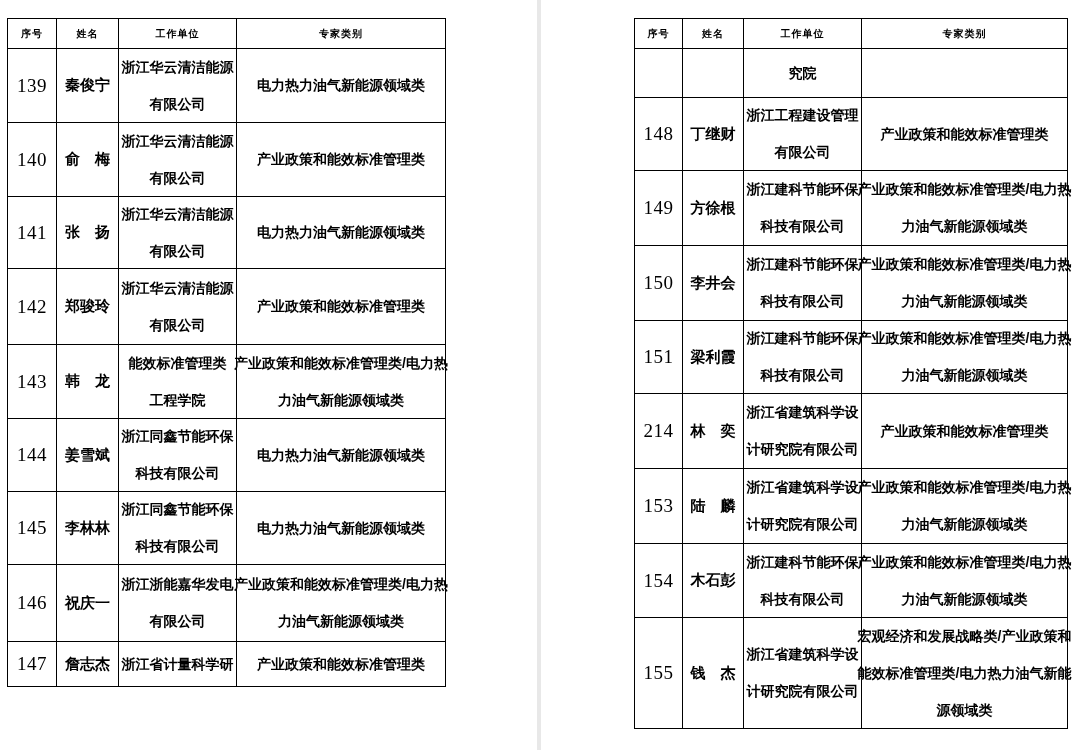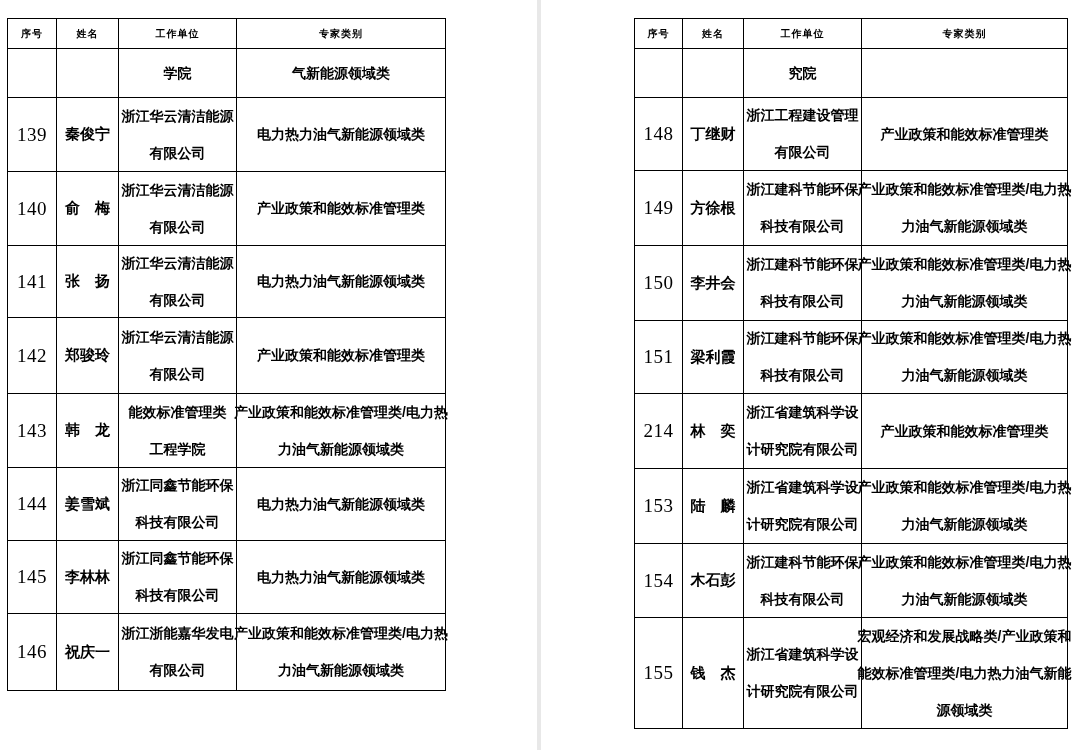--- a/index.html
+++ b/index.html
@@ -74,34 +74,20 @@
       </colgroup>
   <thead>
         <tr style="height: 30px;">
           <th>序号</th>
           <th>姓名</th>
           <th>工作单位</th>
           <th>专家类别</th>
         </tr>
       </thead>
       <tbody>
-        <tr style="height: 49px;">
-          <td class="cell-no"></td>
-          <td class="cell-name"></td>
-          <td class="cell-unit">
-            <div class="lines">
-              <div class="line">学院</div>
-            </div>
-          </td>
-          <td class="cell-category">
-            <div class="lines">
-              <div class="line">气新能源领域类</div>
-            </div>
-          </td>
-        </tr>
         <tr style="height: 74px;">
           <td class="cell-no">139</td>
           <td class="cell-name">秦俊宁</td>
           <td class="cell-unit">
             <div class="lines">
               <div class="line">浙江华云清洁能源</div>
               <div class="line">有限公司</div>
             </div>
           </td>
           <td class="cell-category">
@@ -207,20 +193,34 @@
           <td class="cell-unit">
             <div class="lines">
               <div class="line">浙江浙能嘉华发电</div>
               <div class="line">有限公司</div>
             </div>
           </td>
           <td class="cell-category">
             <div class="lines">
               <div class="line">产业政策和能效标准管理类/电力热</div>
               <div class="line">力油气新能源领域类</div>
+            </div>
+          </td>
+        </tr>
+        <tr style="height: 45px;">
+          <td class="cell-no">147</td>
+          <td class="cell-name">詹志杰</td>
+          <td class="cell-unit">
+            <div class="lines">
+              <div class="line">浙江省计量科学研</div>
+            </div>
+          </td>
+          <td class="cell-category">
+            <div class="lines">
+              <div class="line">产业政策和能效标准管理类</div>
             </div>
           </td>
         </tr>
       </tbody>
     </table>
 
   <table class="expert-table t-right">
     <colgroup>
         <col class="c1">
         <col class="c2">

